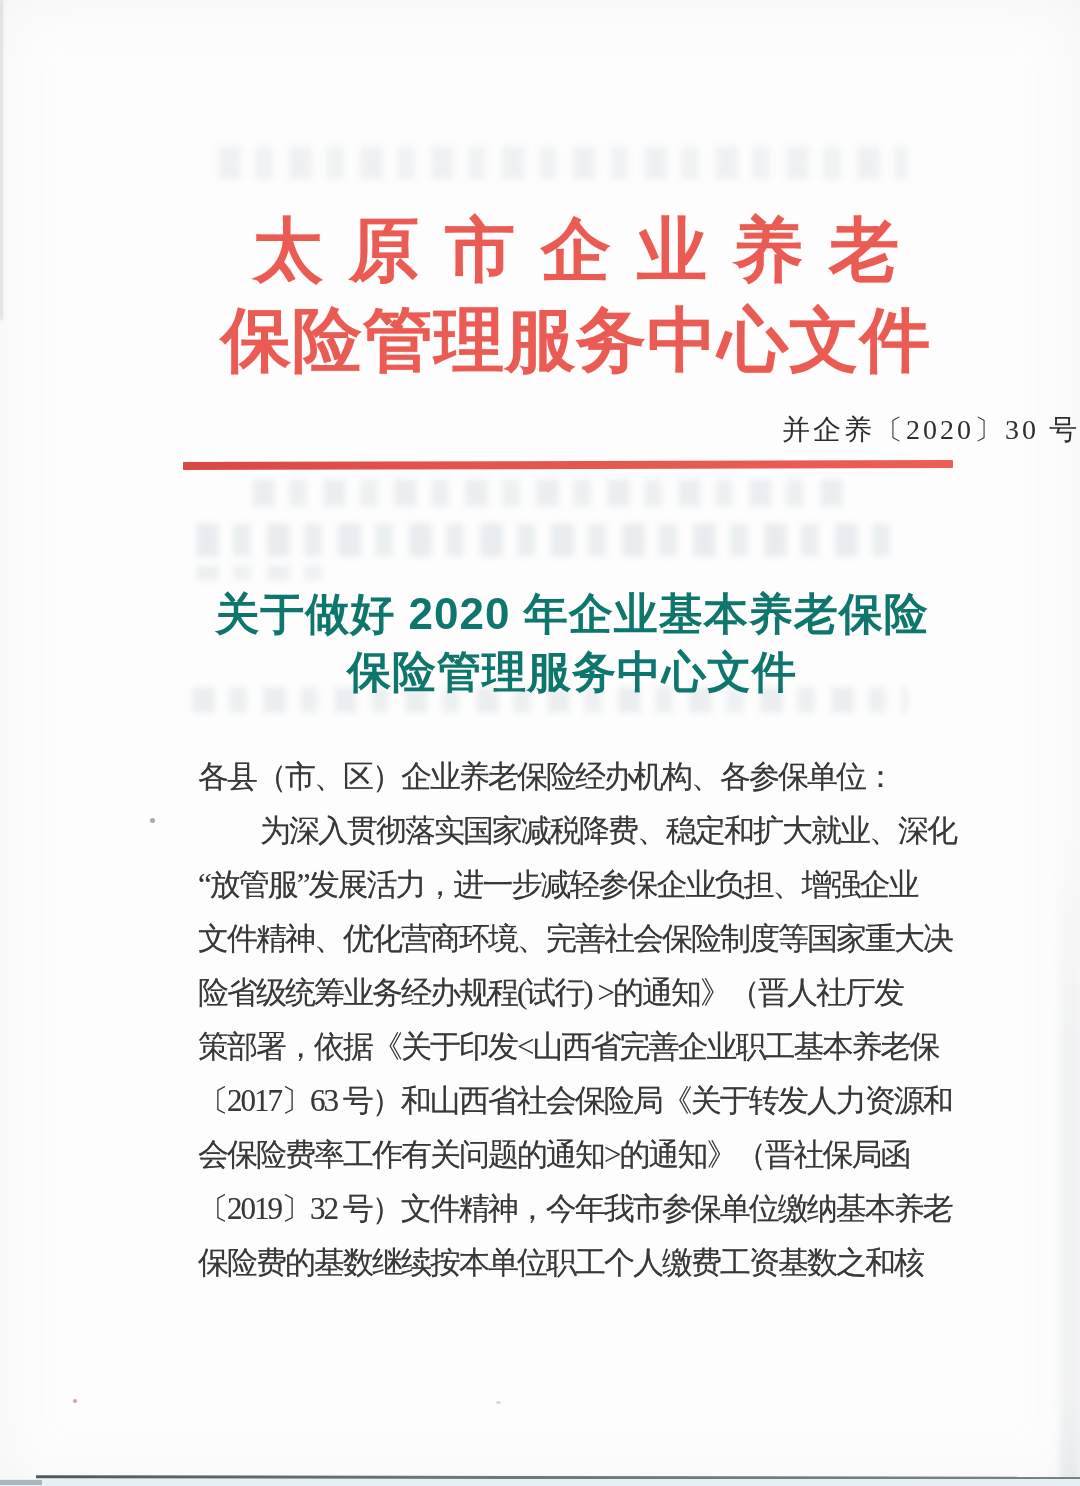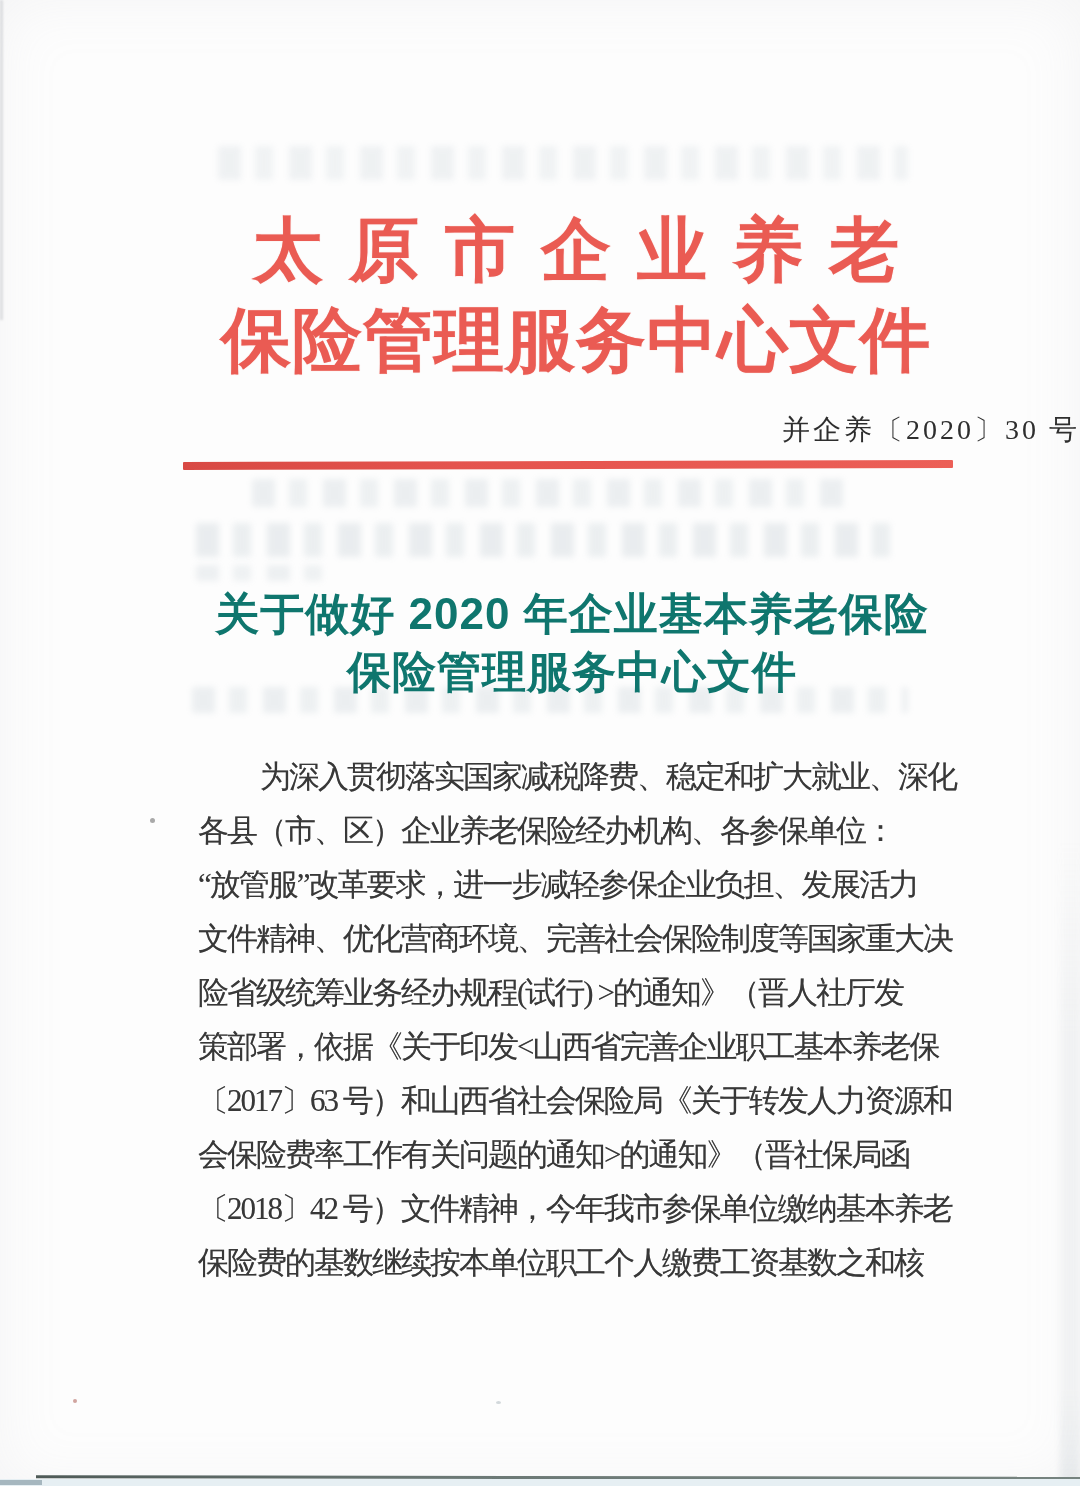--- a/index.html
+++ b/index.html
@@ -168,29 +168,29 @@
   <div class="doc-number">并企养〔2020〕30 号</div>
 
   <div class="red-rule"></div>
 
   <div class="doc-title">
     <div>关于做好 2020 年企业基本养老保险</div>
     <div>保险管理服务中心文件</div>
   </div>
 
   <div class="doc-body">
+    <div class="line">各县（市、区）企业养老保险经办机构、各参保单位：</div>
     <div class="line indent">为深入贯彻落实国家减税降费、稳定和扩大就业、深化</div>
-    <div class="line">各县（市、区）企业养老保险经办机构、各参保单位：</div>
-    <div class="line">“放管服”改革要求，进一步减轻参保企业负担、发展活力</div>
+    <div class="line">“放管服”发展活力，进一步减轻参保企业负担、增强企业</div>
     <div class="line">文件精神、优化营商环境、完善社会保险制度等国家重大决</div>
     <div class="line">险省级统筹业务经办规程(试行) &gt;的通知》（晋人社厅发</div>
     <div class="line">策部署，依据《关于印发&lt;山西省完善企业职工基本养老保</div>
     <div class="line">〔2017〕63 号）和山西省社会保险局《关于转发人力资源和</div>
     <div class="line">会保险费率工作有关问题的通知&gt;的通知》（晋社保局函</div>
-    <div class="line">〔2018〕42 号）文件精神，今年我市参保单位缴纳基本养老</div>
+    <div class="line">〔2019〕32 号）文件精神，今年我市参保单位缴纳基本养老</div>
     <div class="line">保险费的基数继续按本单位职工个人缴费工资基数之和核</div>
   </div>
 
   <div class="bottom-scan-line"></div>
   <div class="bottom-strip"></div>
   <div class="bottom-left-notch"></div>
 
   <div class="speck s1"></div>
   <div class="speck s2"></div>
   <div class="speck s3"></div>

